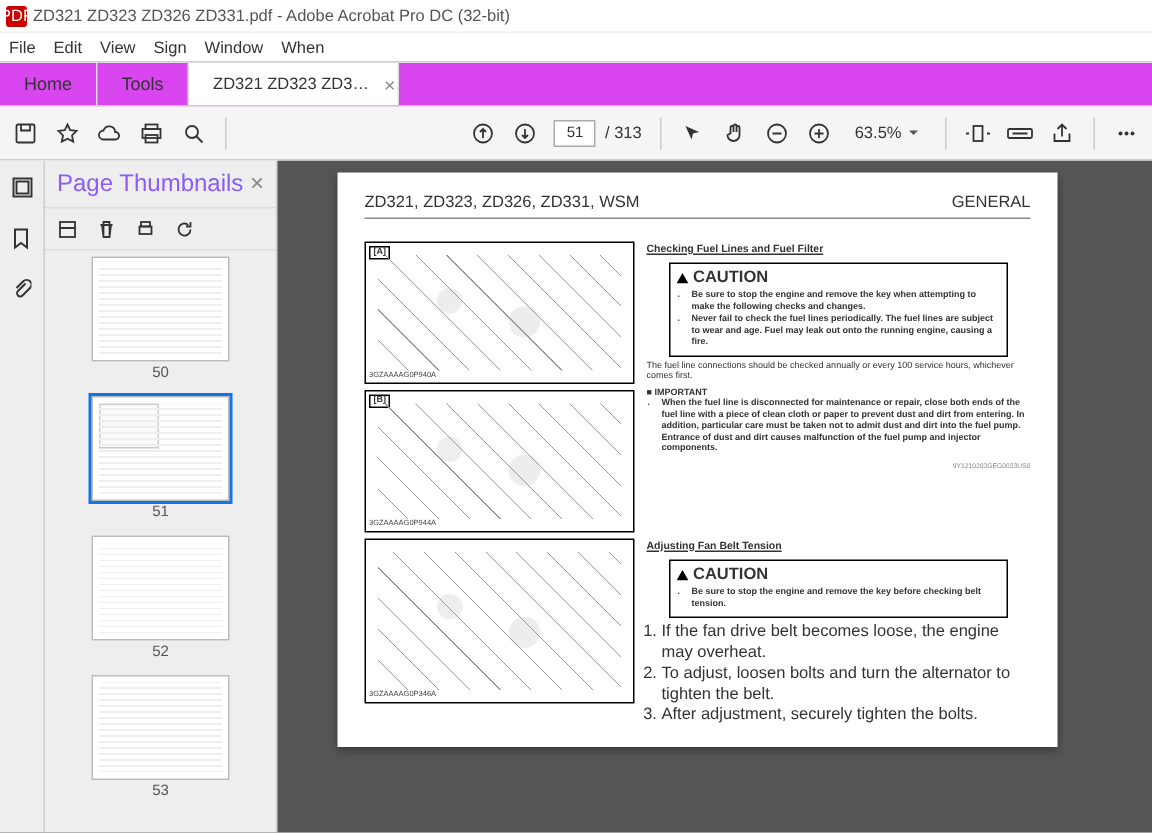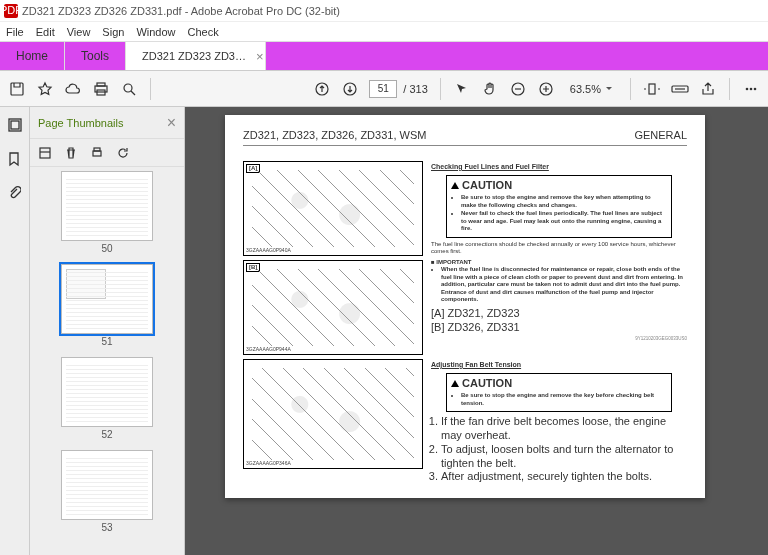--- a/index.html
+++ b/index.html
@@ -20,21 +20,21 @@
 .pagectl{display:flex;align-items:center;gap:6px;color:#555}
 .pagectl input{width:28px;height:18px;border:1px solid #aaa;text-align:center;font-size:10px}
 .pagectl .tot{font-size:11px}
 .zoom{display:flex;align-items:center;gap:4px;font-size:11px;border:1px solid transparent;padding:2px 4px}
 .main{flex:1;display:flex;overflow:hidden}
 .rail{width:30px;background:#eee;border-right:1px solid #ccc;display:flex;flex-direction:column;align-items:center;padding-top:10px;gap:18px}
 .rail .ric{width:16px;height:16px;color:#666;cursor:default}
 .rail .ric.sel{color:#1473e6}
 .panel{width:155px;background:#eee;border-right:1px solid #ccc;display:flex;flex-direction:column}
 .panel-h{height:32px;display:flex;align-items:center;justify-content:space-between;padding:0 8px;border-bottom:1px solid #ddd}
-.panel-h .ttl{font-size:11px;color:#4d7c0f}
+.panel-h .ttl{font-size:16px;color:#8b5cf6}
 .panel-h .px{font-size:16px;color:#888;cursor:default}
 .panel-t{height:28px;display:flex;align-items:center;gap:12px;padding:0 8px;border-bottom:1px solid #ddd}
 .panel-t .pti{width:14px;height:14px;color:#777}
 .thumbs{flex:1;overflow:auto;padding:4px 0;display:flex;flex-direction:column;align-items:center;gap:4px}
 .tw{display:flex;flex-direction:column;align-items:center;margin-bottom:6px}
 .th{width:92px;height:70px;background:#fff;border:1px solid #bbb;position:relative;overflow:hidden}
 .th.sel{outline:2px solid #1473e6}
 .th .fake{position:absolute;inset:4px;background:repeating-linear-gradient(0deg,#eee 0 1px,transparent 1px 4px)}
 .th .fake2{position:absolute;left:4px;top:4px;width:40px;height:30px;border:1px solid #ccc;background:#fafafa}
 .tn{font-size:10px;color:#555;margin-top:2px}
@@ -71,21 +71,21 @@
     </svg>
   <span>ZD321 ZD323 ZD326 ZD331.pdf - Adobe Acrobat Pro DC (32-bit)</span>
 </div>
 
 <div class="menubar">
   <span>File</span>
   <span>Edit</span>
   <span>View</span>
   <span>Sign</span>
   <span>Window</span>
-  <span>Check</span>
+  <span>When</span>
 </div>
 
 <div class="tabbar">
   <div class="tab">Home</div>
   <div class="tab">Tools</div>
   <div class="tab doc">
     <span>ZD321 ZD323 ZD3…</span>
     <span class="close-x">×</span>
   </div>
 </div>
@@ -294,21 +294,20 @@
                 <li>Be sure to stop the engine and remove the key when attempting to make the following checks and changes.</li>
                 <li>Never fail to check the fuel lines periodically. The fuel lines are subject to wear and age. Fuel may leak out onto the running engine, causing a fire.</li>
               </ul>
           </div>
           <p>The fuel line connections should be checked annually or every 100 service hours, whichever comes first.</p>
           <div class="imp">IMPORTANT</div>
           <ul style="margin-left:10px">
               <li style="font-weight:bold;font-size:6px">When the fuel line is disconnected for maintenance or repair, close both ends of the fuel line with a piece of clean cloth or paper to prevent dust and dirt from entering. In addition, particular care must be taken not to admit dust and dirt into the fuel pump. Entrance of dust and dirt causes malfunction of the fuel pump and injector components.</li>
             </ul>
           <div class="legend">
-            <div><span>[A]  ZD321, ZD323</span><br><span>[B]  ZD326, ZD331</span></div>
           </div>
           <div class="tiny">9Y1210203GEG0033US0</div>
         </div>
       </div>
 
       <div class="row">
         <div class="fig" style="height:110px">
             <div class="sc"></div>
             <div class="lines"></div>
             <div class="ref">3GZAAAAG0P346A</div>

